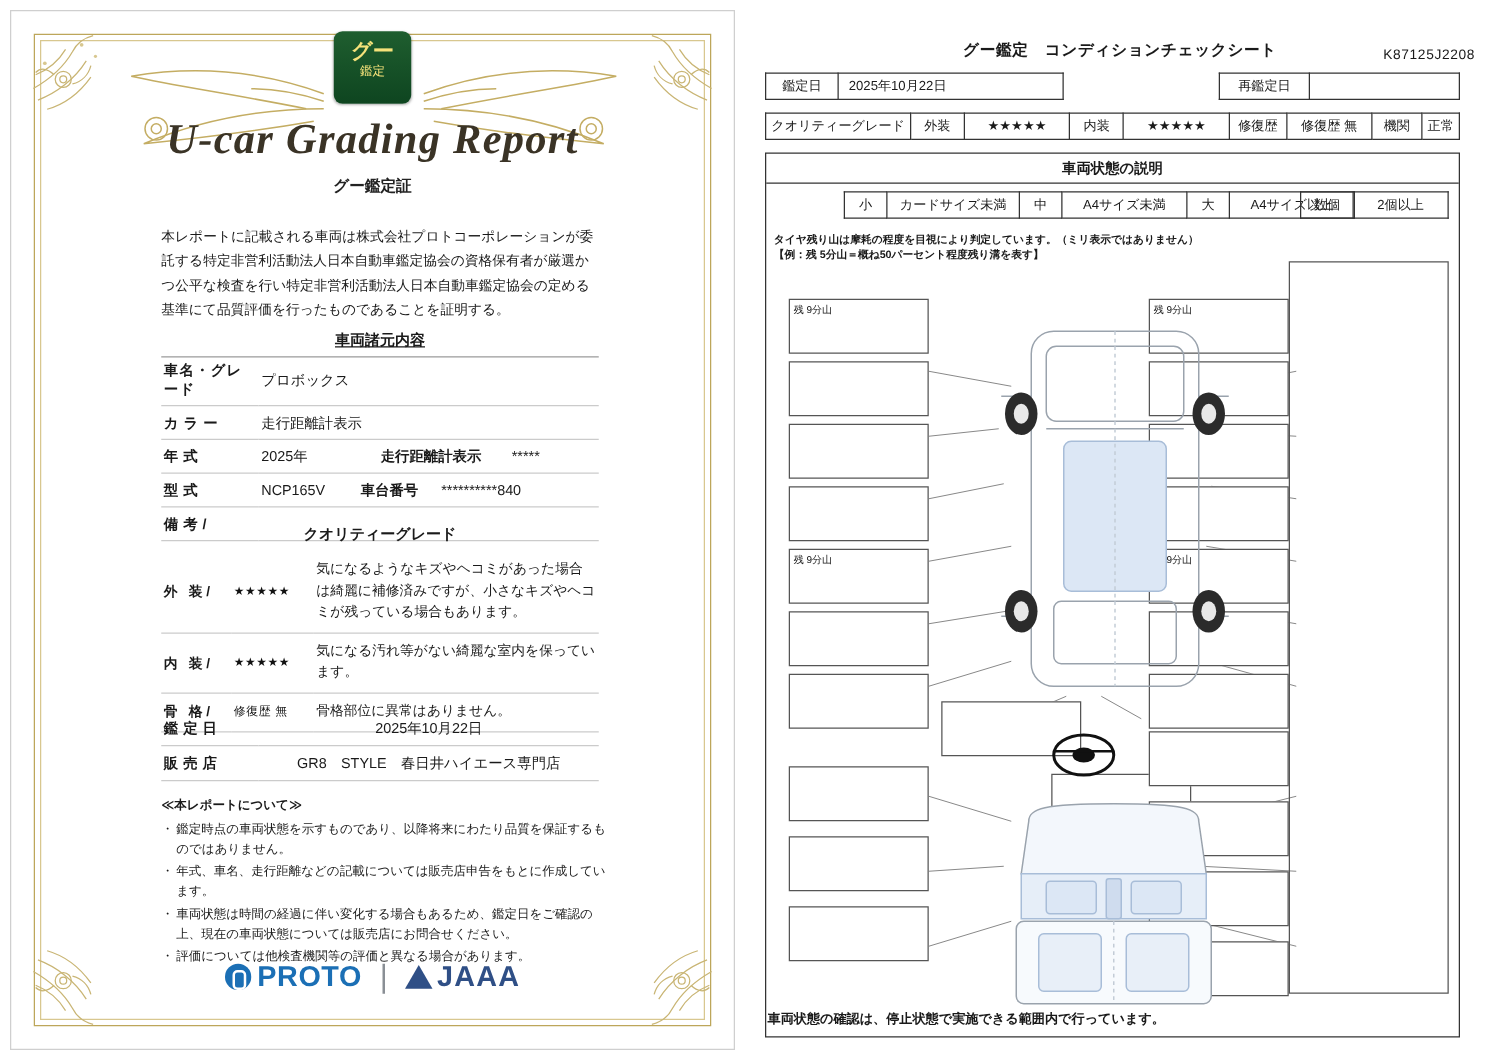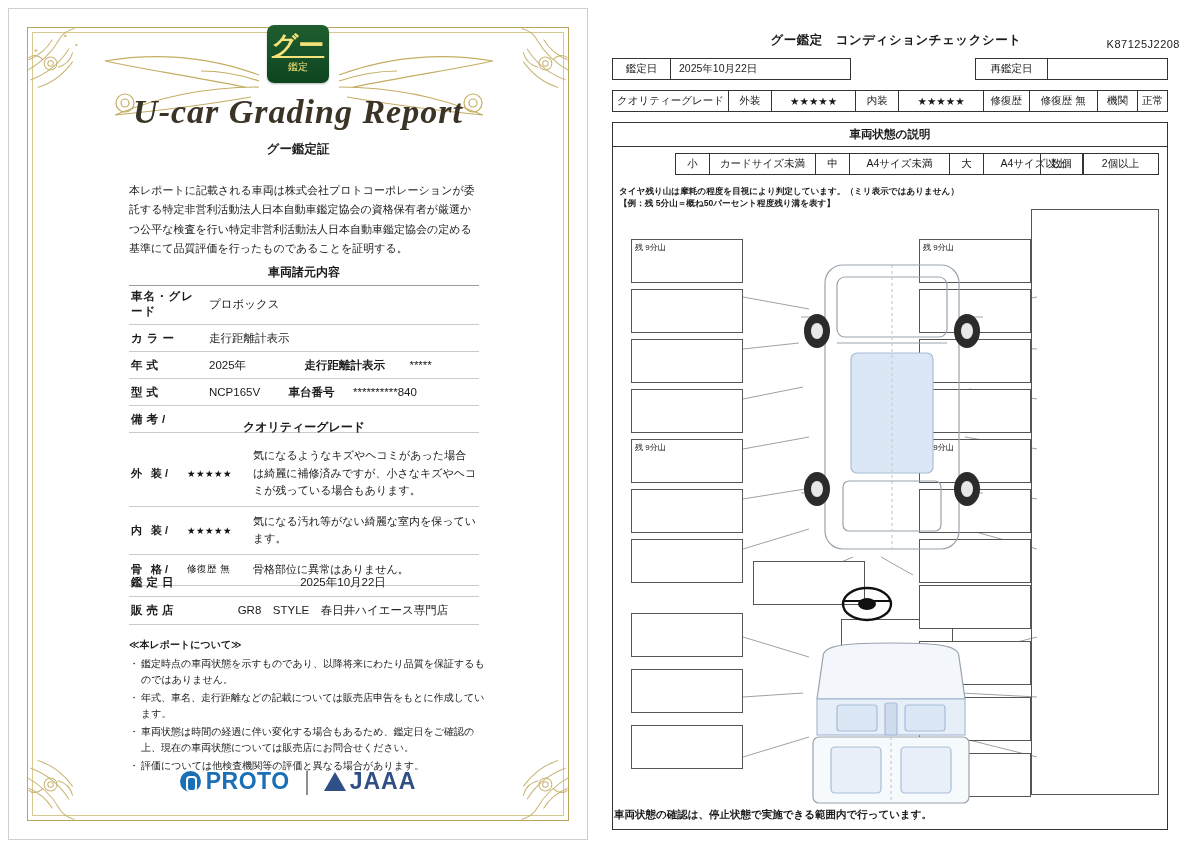--- a/index.html
+++ b/index.html
@@ -40,21 +40,21 @@
 
   .ribbon { position: absolute; left: 36px; top: 26px; width: 508px; height: 96px; }
 
   .logo-badge {
     position: absolute; left: 50%; top: 16px; transform: translateX(-50%);
     width: 62px; height: 58px; border-radius: 7px;
     background: linear-gradient(#1f5e2f, #0e4520);
     box-shadow: 0 1px 2px rgba(0,0,0,.3);
     color: #f5e27a; text-align: center;
   }
-  .logo-badge .g { font-size: 26px; font-weight: bold; line-height: 1; margin-top: 7px; letter-spacing: 0; text-decoration: underline; }
+  .logo-badge .g { font-size: 17px; font-weight: bold; line-height: 1; margin-top: 7px; letter-spacing: 0; }
   .logo-badge .k { font-size: 10px; line-height: 1.1; margin-top: 3px; }
 
   .title-script {
     position: absolute; left: 0; right: 0; top: 84px;
     text-align: center;
     font-family: "Liberation Serif", "DejaVu Serif", serif;
     font-style: italic; font-weight: bold;
     font-size: 34px; letter-spacing: 1px;
     color: #3a3326;
   }
@@ -281,21 +281,21 @@
     <div class="logo-badge">
       <div class="g">グー</div>
       <div class="k">鑑定</div>
     </div>
 
     <div class="title-script">U-car Grading Report</div>
     <div class="subtitle">グー鑑定証</div>
 
     <div class="lead">本レポートに記載される車両は株式会社プロトコーポレーションが委託する特定非営利活動法人日本自動車鑑定協会の資格保有者が厳選かつ公平な検査を行い特定非営利活動法人日本自動車鑑定協会の定める基準にて品質評価を行ったものであることを証明する。</div>
 
-    <div class="sec-title" style="top:255px;">車両諸元内容</div>
+    <div class="sec-title" style="top:255px;text-decoration:underline;">車両諸元内容</div>
 
     <table class="spec-table" style="top:274px;">
       <tbody>
           <tr>
         <td class="lbl">車名・グレード</td>
         <td>プロボックス</td>
       </tr>
       <tr>
         <td class="lbl lbl-sp">カラー</td>
         <td>走行距離計表示</td>

